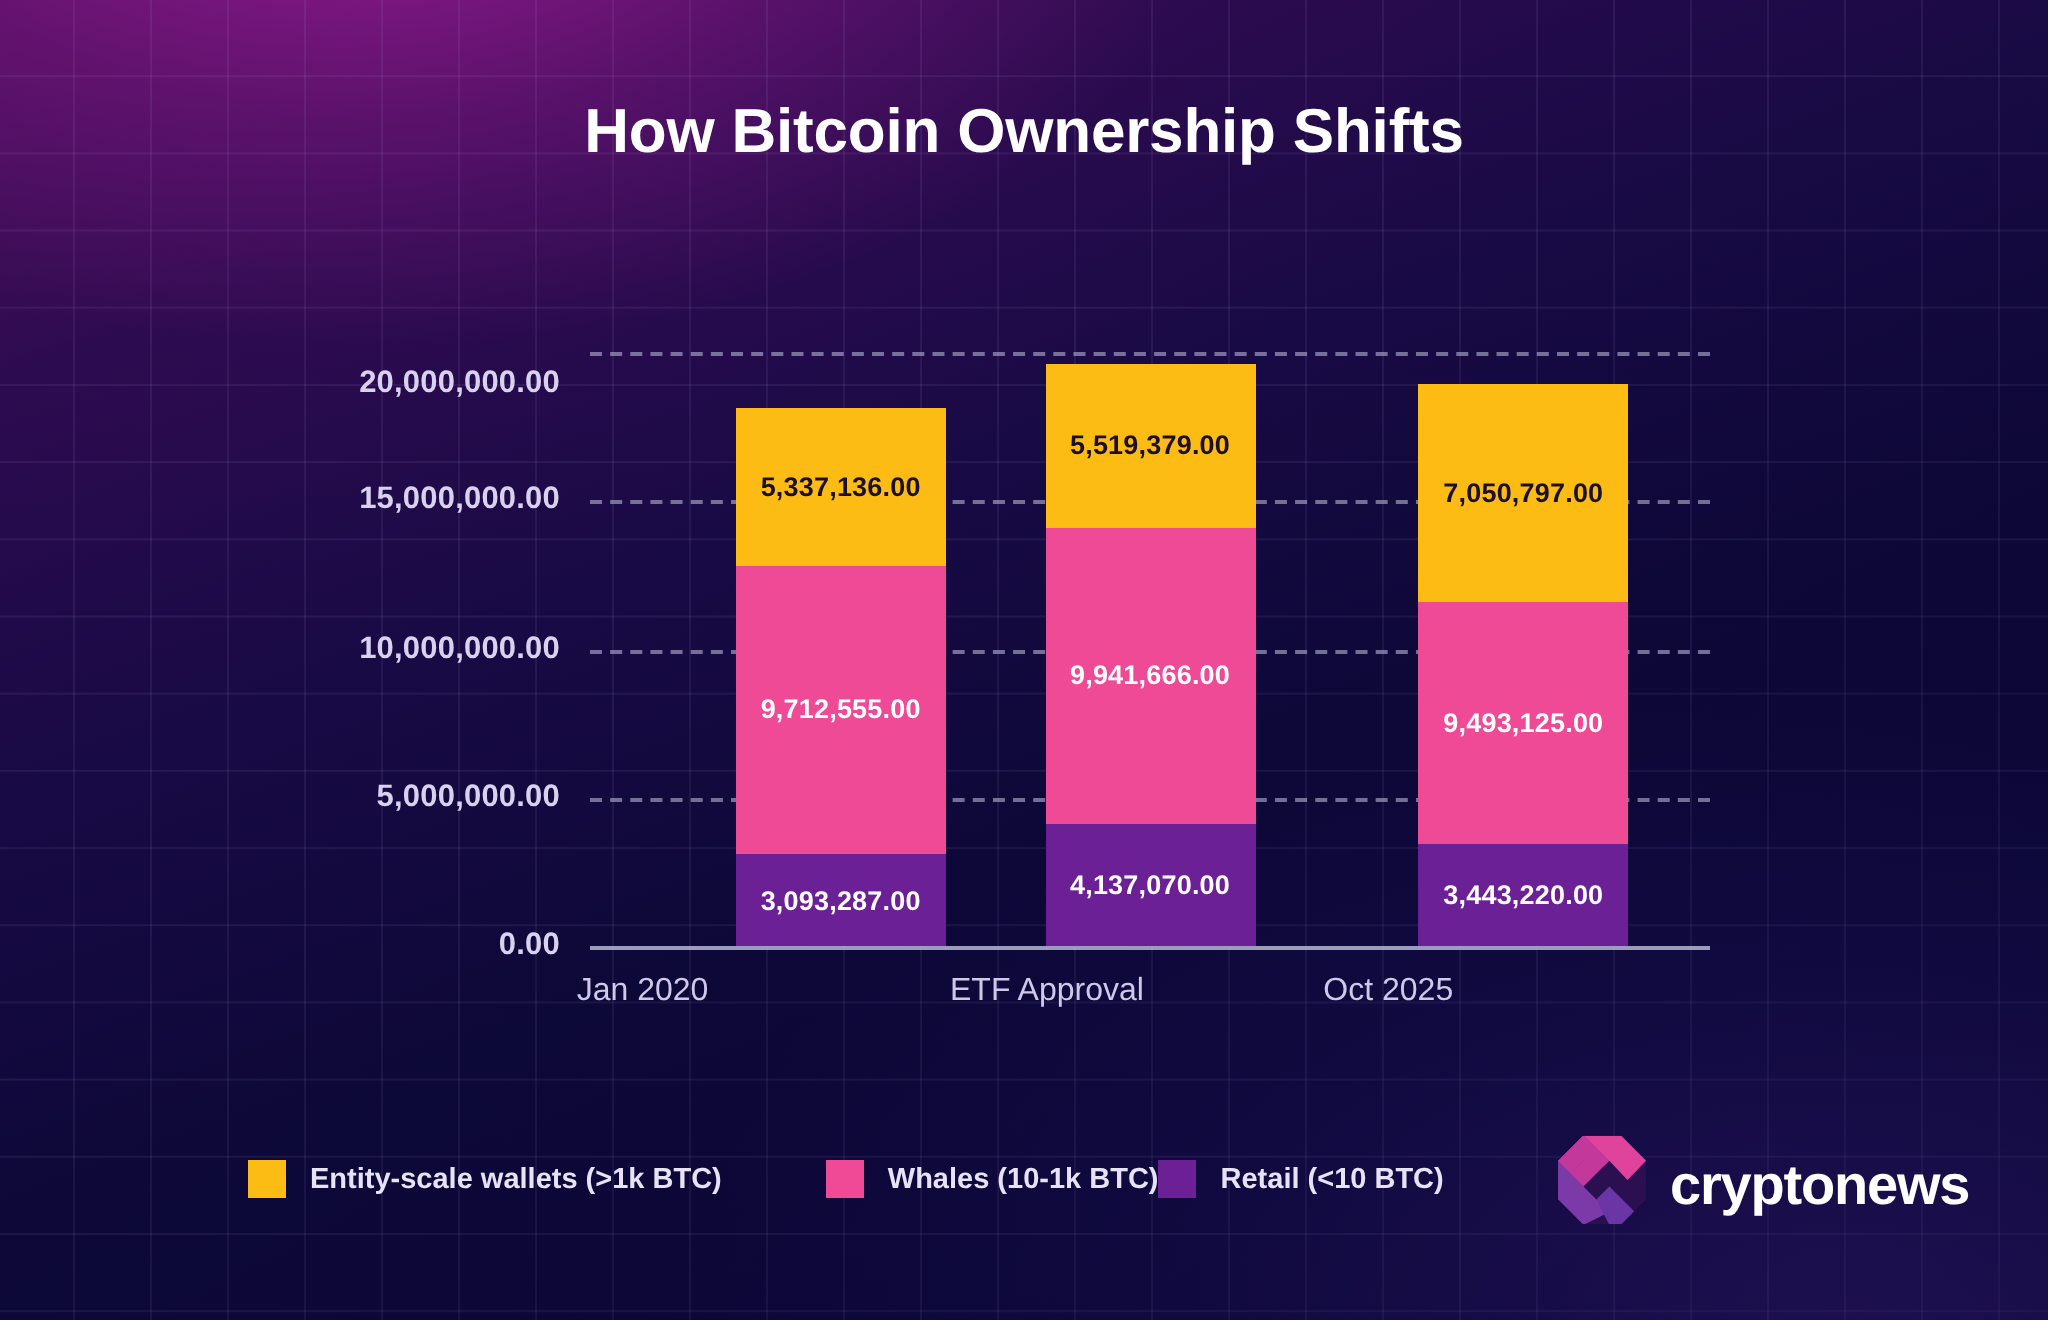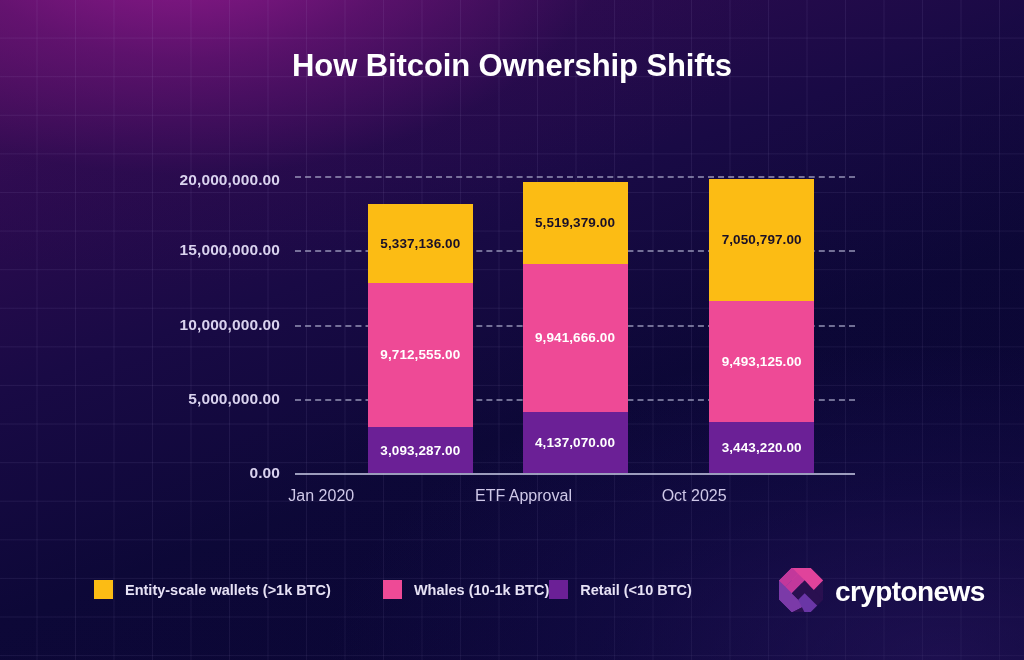--- a/index.html
+++ b/index.html
@@ -120,21 +120,21 @@
     width: 200px;
     text-align: left;
     color: #cfc8e8;
     font-size: 16px;
     line-height: 22px;
   }
 
   
   #legend {
     position: absolute;
-    left: 94px;
+    left: 124px;
     top: 580px;
     display: flex;
     align-items: center;
     gap: 0px;
   }
   .legend-item {
     display: flex;
     align-items: center;
   }
   .legend-swatch {
@@ -181,21 +181,21 @@
     <div id="gridlines">
         <div class="gridline zero" style="top: 297px;"></div>
         <div class="ytick" style="top: 297px;">0.00</div>
         <div class="gridline" style="top: 222.75px;"></div>
         <div class="ytick" style="top: 222.75px;">5,000,000.00</div>
         <div class="gridline" style="top: 148.5px;"></div>
         <div class="ytick" style="top: 148.5px;">10,000,000.00</div>
         <div class="gridline" style="top: 74.25px;"></div>
         <div class="ytick" style="top: 74.25px;">15,000,000.00</div>
         <div class="gridline" style="top: 0px;"></div>
-        <div class="ytick" style="top: 4px;">20,000,000.00</div>
+        <div class="ytick" style="top: 16px;">20,000,000.00</div>
       </div>
 
     <div id="bars">
         <div class="bar" style="left: 40.8333px; margin-left: 32px;">
           <div class="seg entity" style="height: 79.2565px; background: rgb(252, 188, 20);">
             <span>5,337,136.00</span>
           </div>
           <div class="seg whales" style="height: 144.231px; background: rgb(238, 74, 150);">
             <span>9,712,555.00</span>
           </div>
@@ -208,21 +208,21 @@
             <span>5,519,379.00</span>
           </div>
           <div class="seg whales" style="height: 147.634px; background: rgb(238, 74, 150);">
             <span>9,941,666.00</span>
           </div>
           <div class="seg retail" style="height: 61.4355px; background: rgb(107, 32, 150);">
             <span>4,137,070.00</span>
           </div>
         </div>
         <div class="bar" style="left: 414.167px;">
-          <div class="seg entity" style="height: 122px; background: rgb(252, 188, 20);">
+          <div class="seg entity" style="height: 109px; background: rgb(252, 188, 20);">
             <span>7,050,797.00</span>
           </div>
           <div class="seg whales" style="height: 121px; background: rgb(238, 74, 150);">
             <span>9,493,125.00</span>
           </div>
           <div class="seg retail" style="height: 51.1318px; background: rgb(107, 32, 150);">
             <span>3,443,220.00</span>
           </div>
         </div>
       </div>

